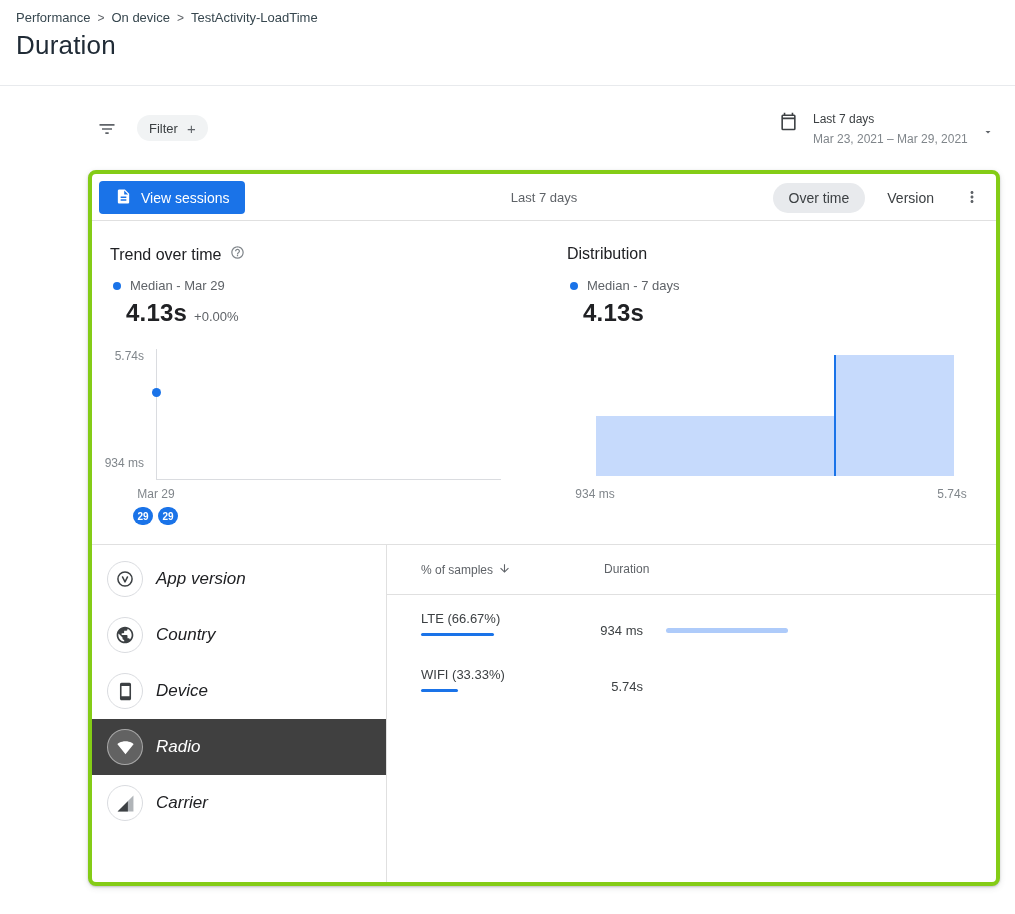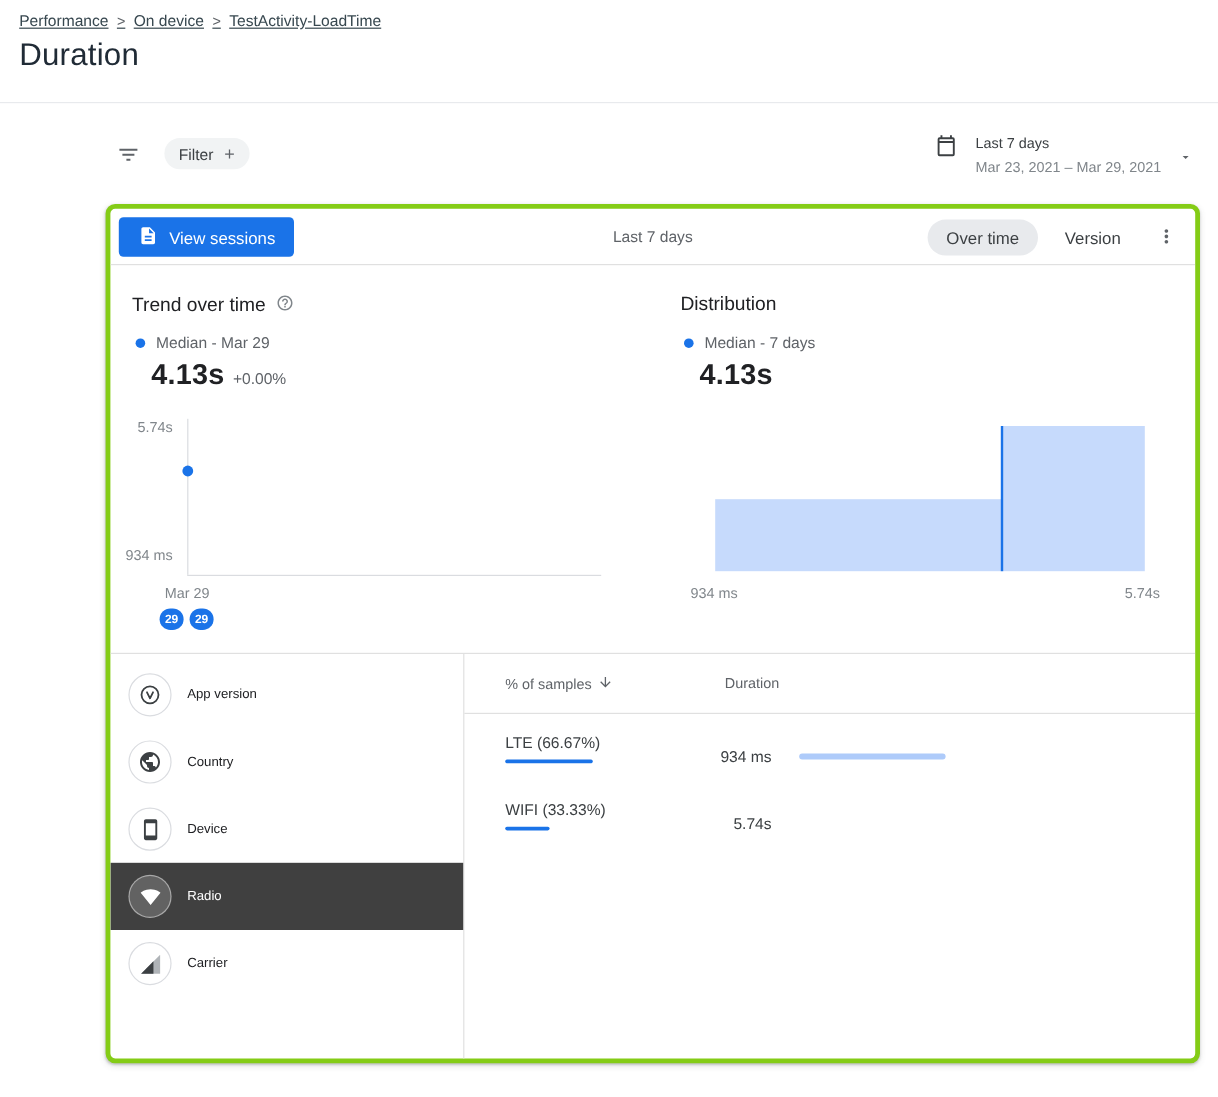--- a/index.html
+++ b/index.html
@@ -6,21 +6,21 @@
   html,body { width:1015px; height:914px; }
   body {
     font-family:"Liberation Sans", sans-serif;
     background:#ffffff;
     color:#202124;
     position:relative;
     overflow:hidden;
   }
 
   
-  .breadcrumb { position:absolute; top:10px; left:16px; display:flex; align-items:center; gap:7px; font-size:13px; color:#37474f;text-decoration:underline; }
+  .breadcrumb { position:absolute; top:10px; left:16px; display:flex; align-items:center; gap:7px; font-size:13px; color:#37474f; }
   .breadcrumb .crumb { cursor:pointer; }
   .breadcrumb .sep { color:#5f6368; font-size:12px; }
   .page-title { position:absolute; top:30px; left:16px; font-size:26px; font-weight:500; color:#202b36; letter-spacing:.2px; }
   .top-divider { position:absolute; top:85px; left:0; width:1015px; height:1px; background:#e8eaed; }
 
   
   .funnel-icon { position:absolute; left:97px; top:119px; width:20px; height:20px; cursor:pointer; }
   .filter-chip { position:absolute; left:137px; top:115px; height:26px; background:#f1f3f4; border-radius:13px;
                  display:flex; align-items:center; gap:9px; padding:0 12px; font-size:13px; color:#3c4043; cursor:pointer; }
   .filter-chip .plus { font-size:15px; color:#5f6368; line-height:1; }
@@ -77,21 +77,21 @@
   .median-line { position:absolute; top:0; width:2px; height:121px; background:#1a73e8; }
   .dist-min { left:473px; top:266px; width:60px; text-align:center; }
   .dist-max { left:830px; top:266px; width:60px; text-align:center; }
 
   
   .breakdown { position:relative; height:346px; border-top:1px solid #e0e0e0; display:flex; }
   .breakdown-sidebar { width:295px; border-right:1px solid #e0e0e0; padding-top:6px; }
   .sidebar-item { height:56px; display:flex; align-items:center; gap:13px; padding-left:15px; cursor:pointer; }
   .icon-circle { width:36px; height:36px; border:1px solid #dadce0; border-radius:50%; background:#fff;
                  display:flex; align-items:center; justify-content:center; flex:0 0 auto; }
-  .sidebar-item .label { font-size:11px; color:#202124; }
+  .sidebar-item .label { font-size:17px; color:#202124;font-style:italic; }
   .sidebar-item.selected { background:#404040; }
   .sidebar-item.selected .label { color:#fff; }
   .sidebar-item.selected .icon-circle { background:rgba(255,255,255,.18); border-color:rgba(255,255,255,.45); }
 
   .breakdown-table { flex:1; position:relative; }
   .table-header { height:50px; border-bottom:1px solid #e0e0e0; position:relative; }
   .col-samples { position:absolute; left:34px; top:17px; font-size:12px; color:#5f6368; display:flex; align-items:center; gap:5px; cursor:pointer; }
   .col-duration { position:absolute; left:217px; top:17px; font-size:12px; color:#5f6368; }
   .t-row { position:relative; height:56px; cursor:pointer; }
   .row-label { position:absolute; left:34px; top:16px; font-size:13px; color:#3c4043; }

